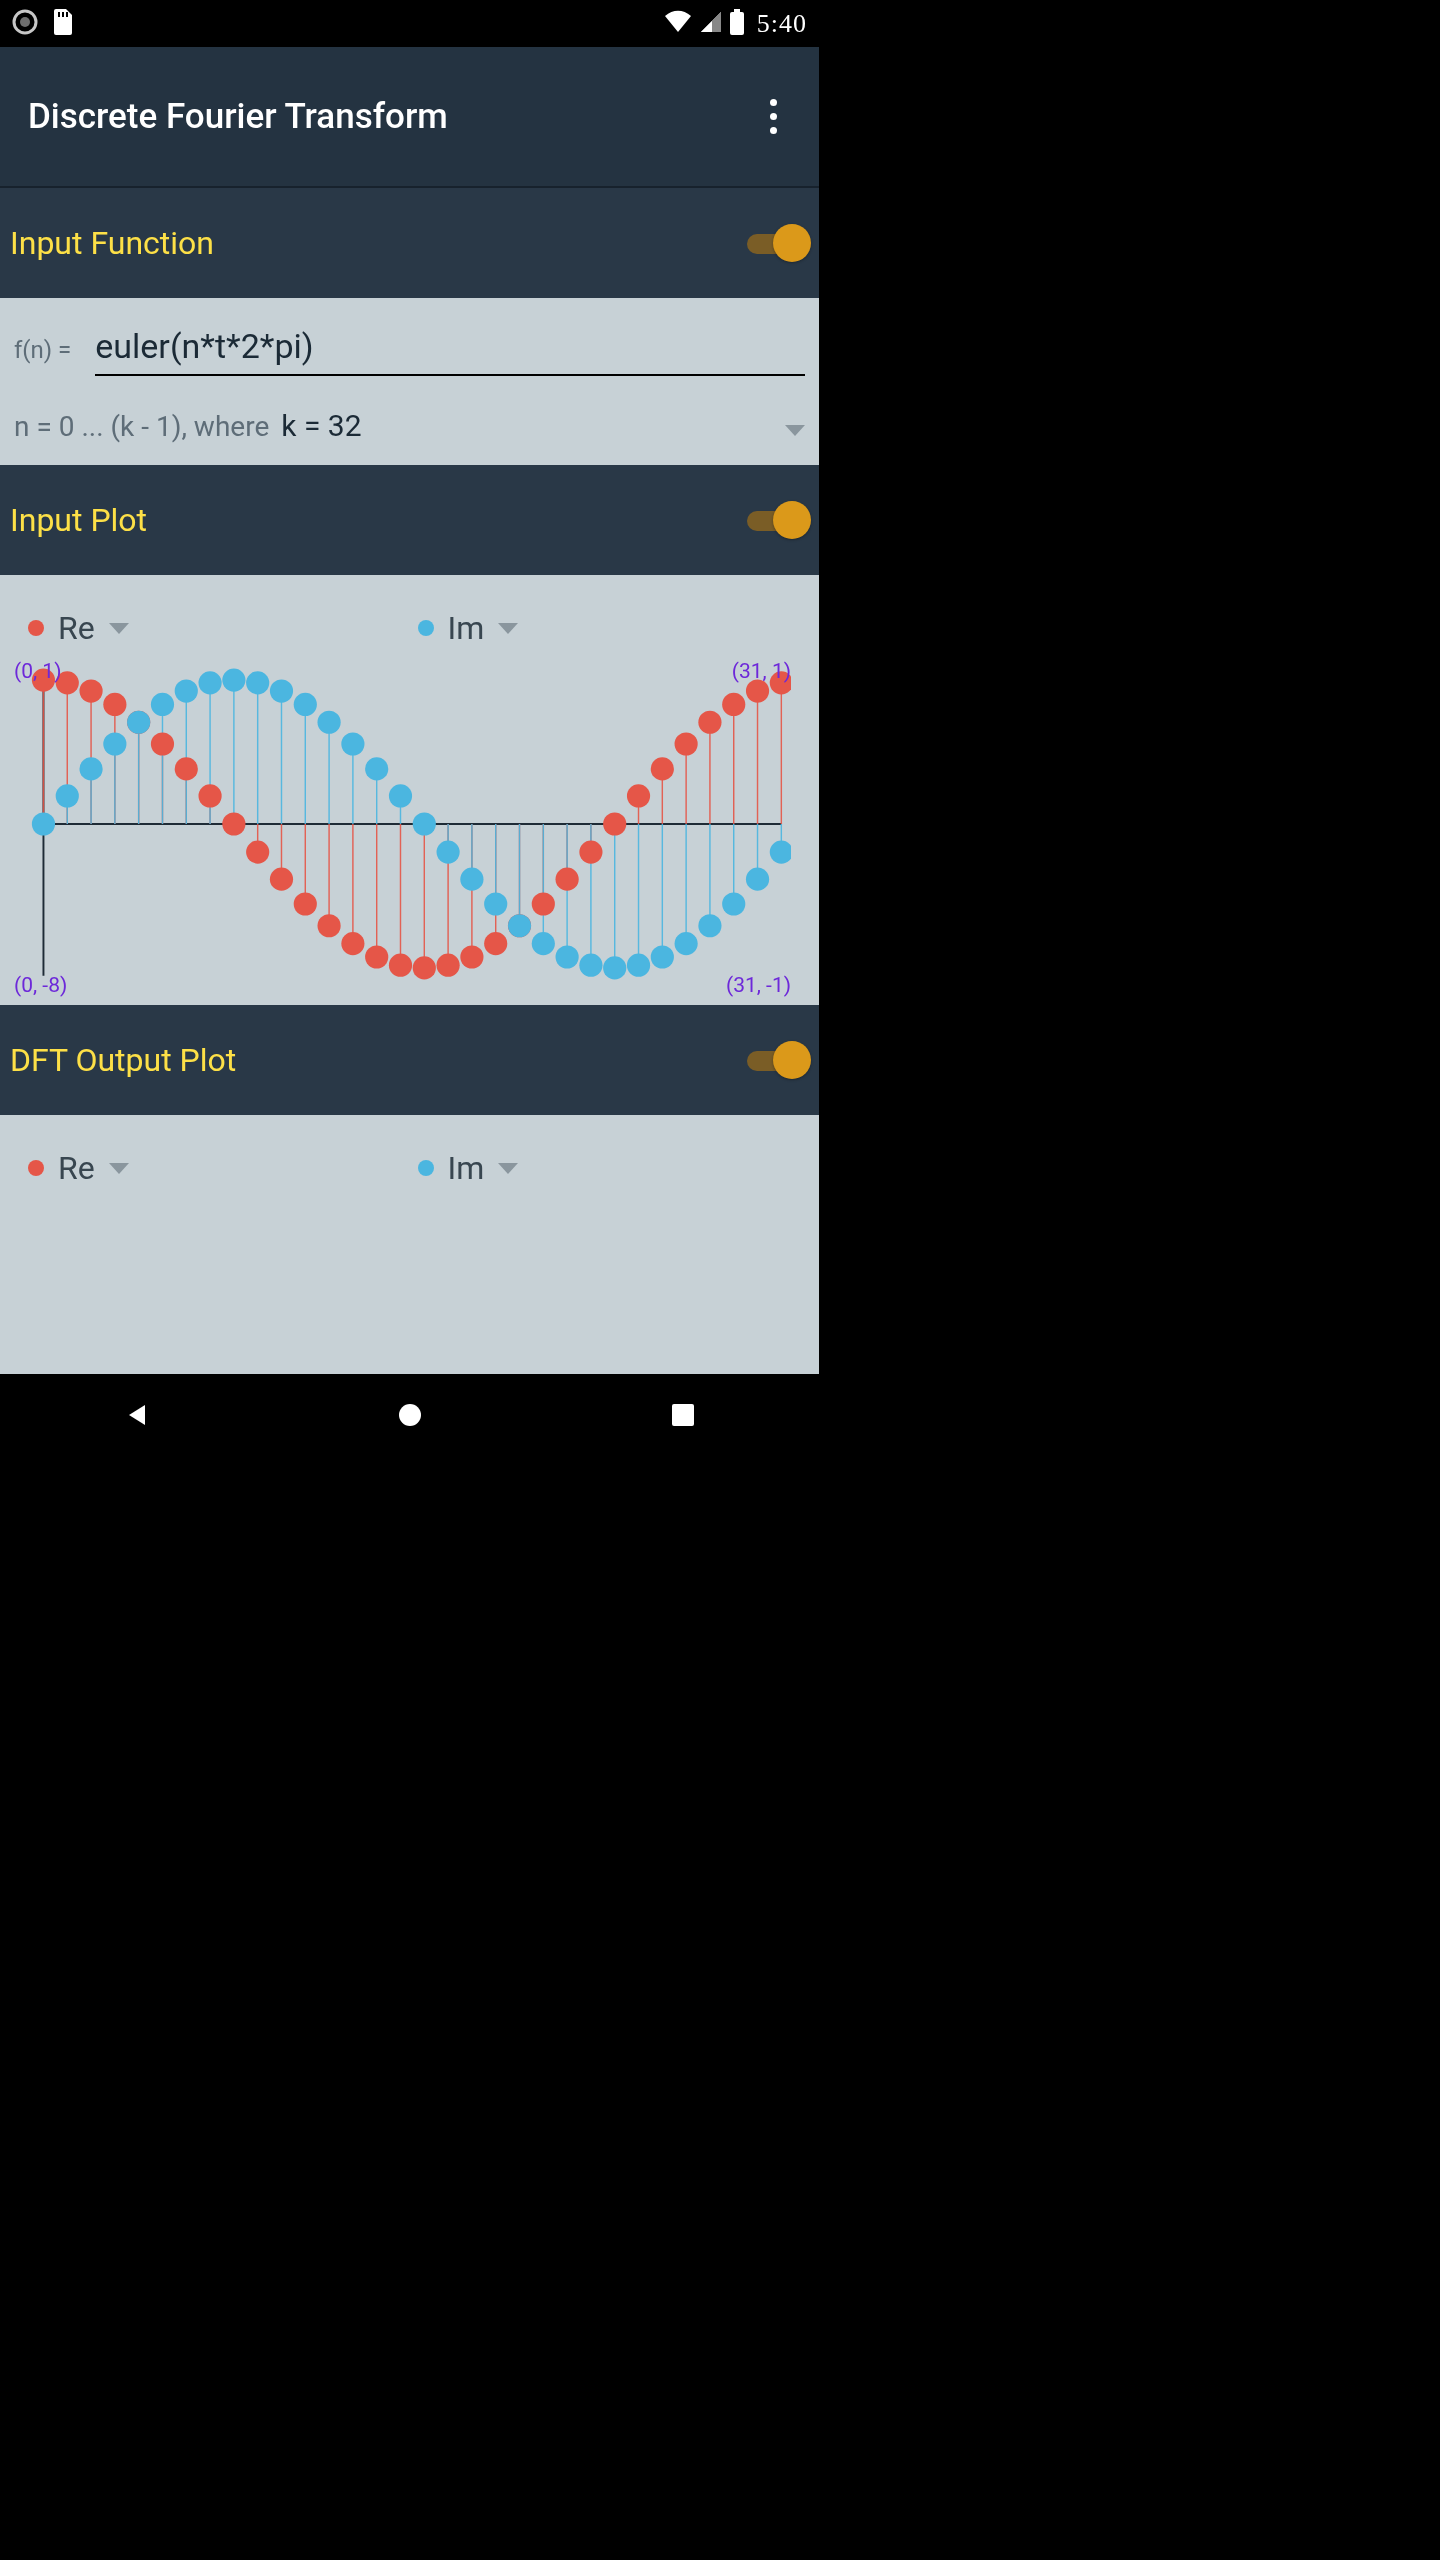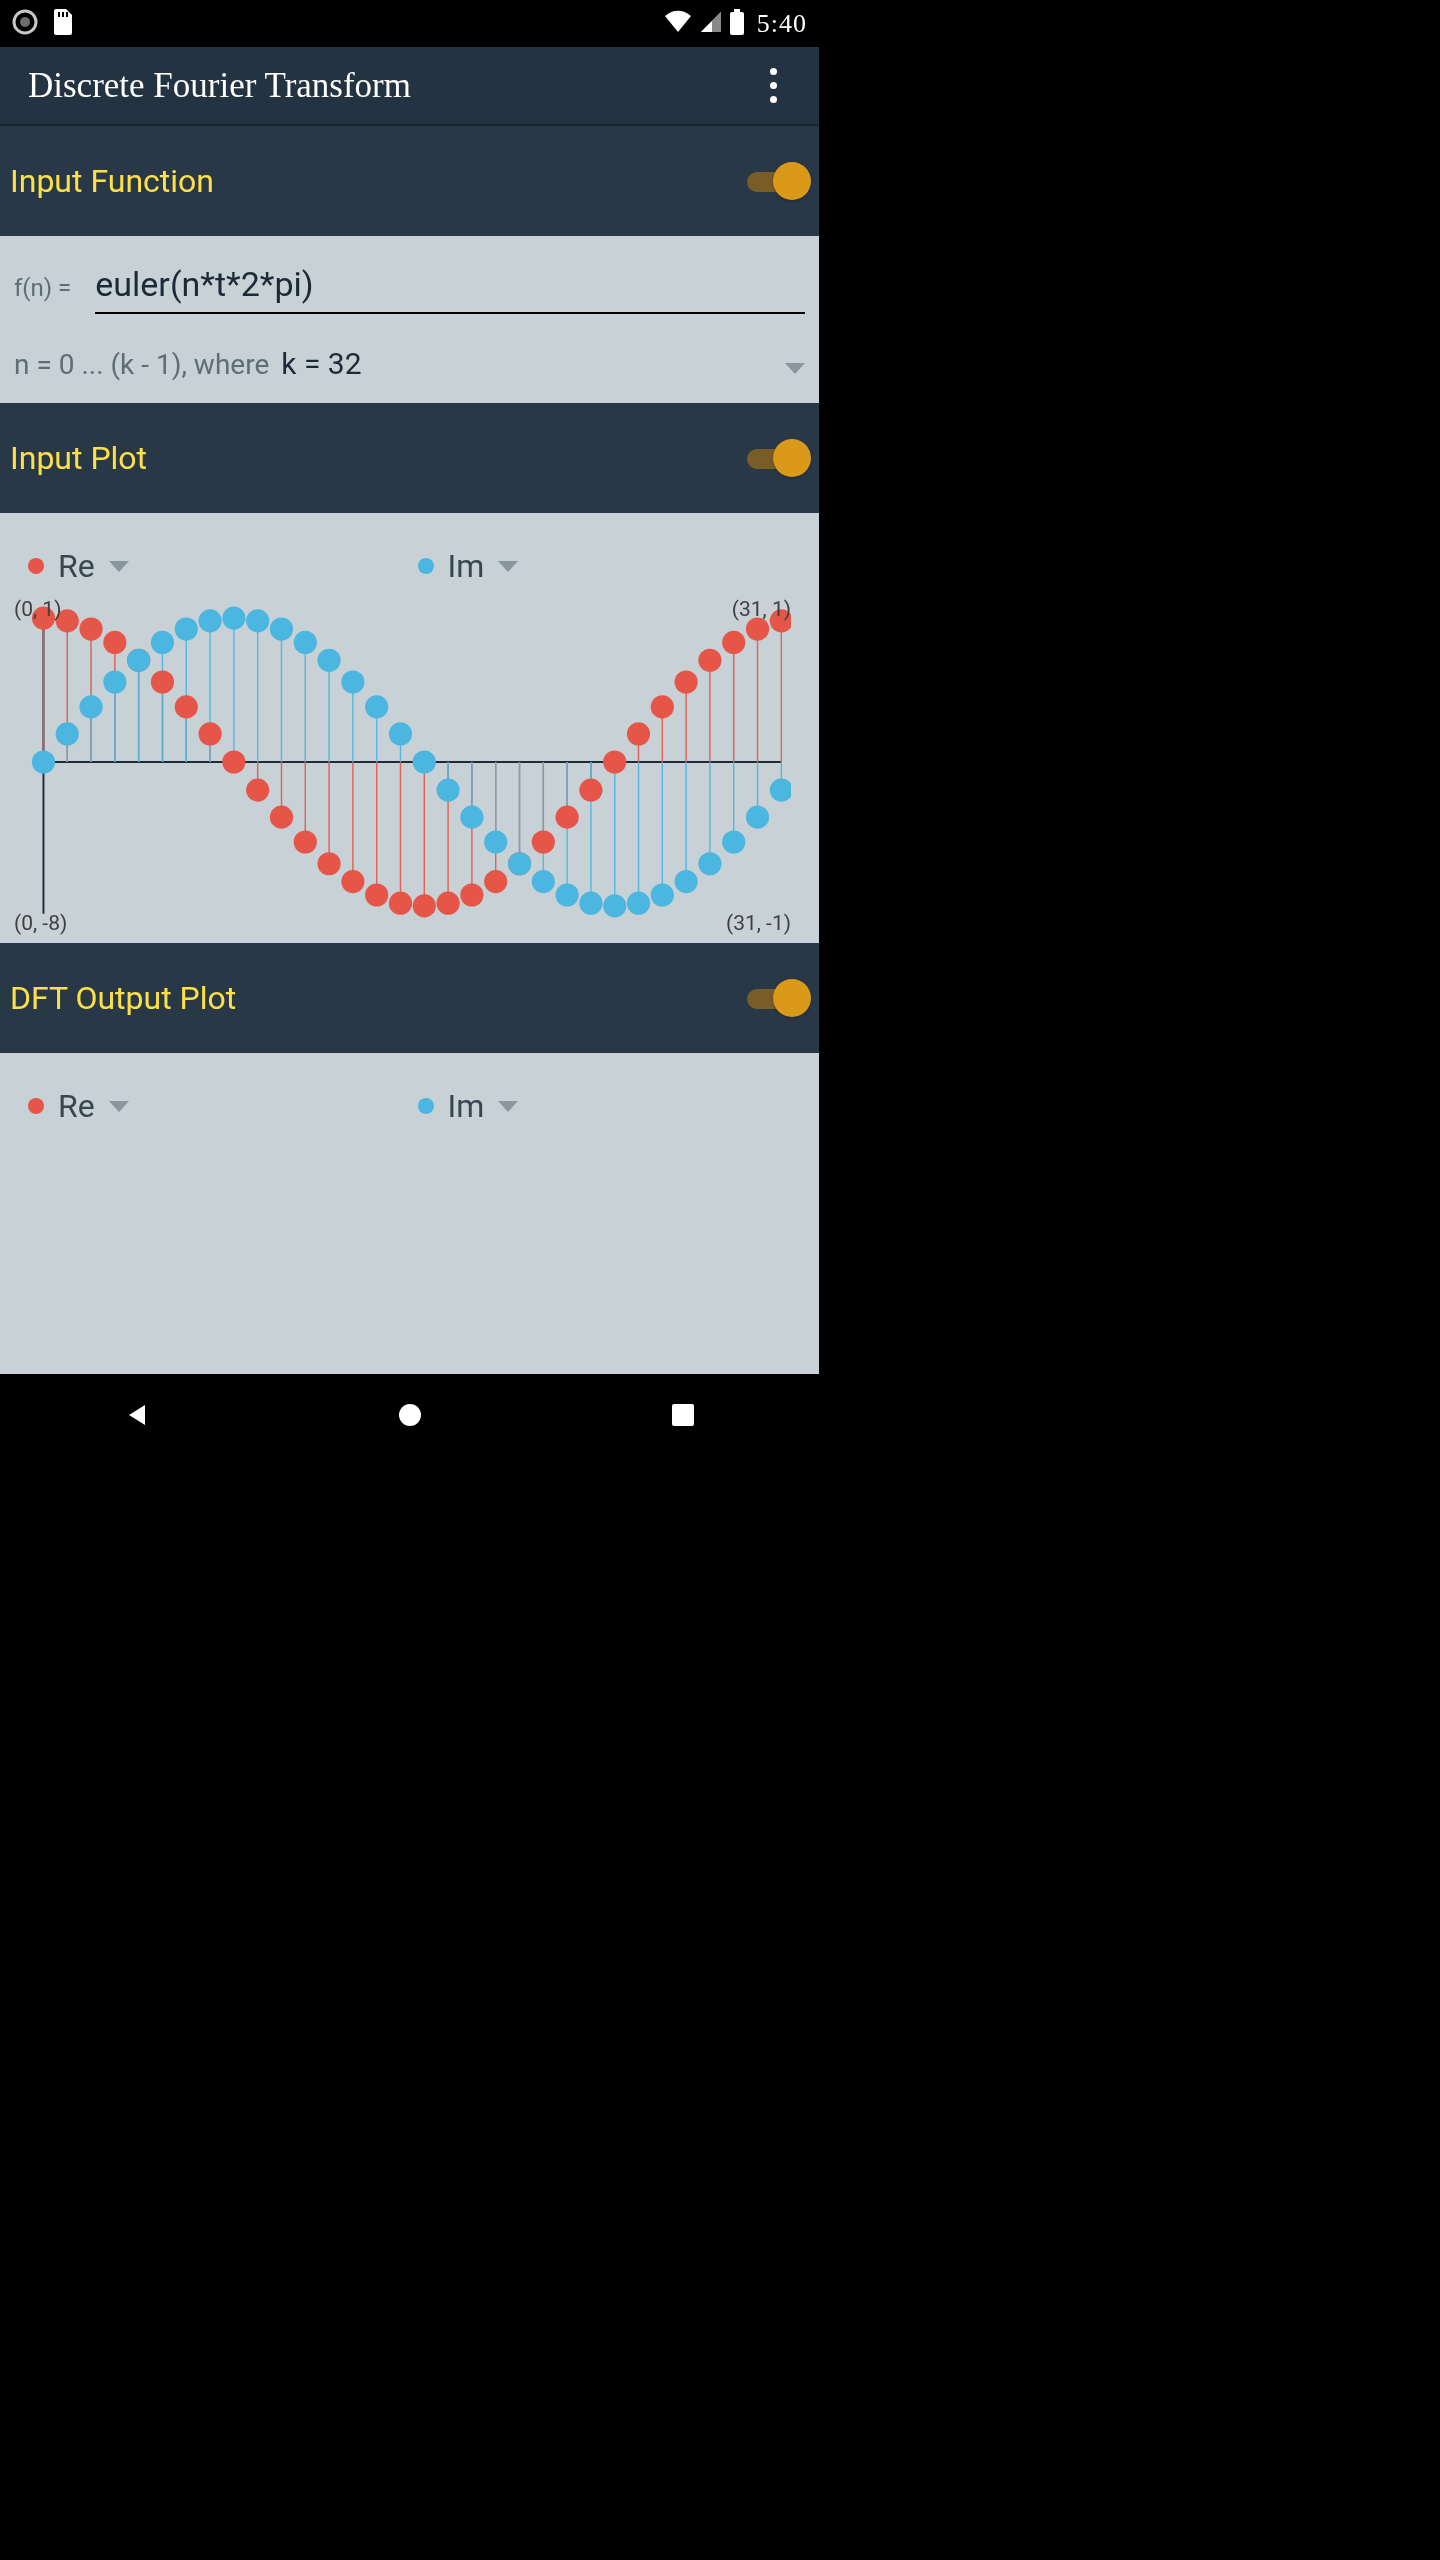--- a/index.html
+++ b/index.html
@@ -4,21 +4,21 @@
 <style>
   * { margin: 0; padding: 0; box-sizing: border-box; }
   html, body { width: 819px; height: 1456px; font-family: Roboto, Arial, sans-serif; background: #000; overflow: hidden; }
   .screen { width: 819px; height: 1456px; display: flex; flex-direction: column; background: #c7d1d6; }
   
   .status-bar { height: 47px; background: #000; color: #fff; display: flex; align-items: center; padding: 0 12px; }
   .status-left { display: flex; gap: 14px; align-items: center; }
   .status-right { margin-left: auto; display: flex; gap: 6px; align-items: center; }
   .status-right .clock { font-size: 26px; font-weight: 500; letter-spacing: 1px; margin-left: 6px; font-family: Liberation Serif, serif;}
   
-  .app-bar { height: 77px; background: #243341; display: flex; align-items: center; padding: 0 28px; font-family: Liberation Serif, serif; }
+  .app-bar { height: 139px; background: #243341; display: flex; align-items: center; padding: 0 28px; }
   .app-title { color: #fff; font-size: 35px; font-weight: 500; }
   .app-menu { margin-left: auto; display: flex; flex-direction: column; gap: 7px; padding: 14px; cursor: pointer;}
   .app-menu span { width: 7px; height: 7px; background: #fff; border-radius: 50%; }
   
   .section-header { height: 110px; background: #293847; display: flex; align-items: center; padding: 0 10px 0 10px; }
   .section-header h2 { color: #fde047; font-size: 32px; font-weight: 400; }
   .switch { margin-left: auto; position: relative; width: 62px; height: 38px; cursor: pointer;}
   .switch .track { position: absolute; left: 0; top: 10px; width: 52px; height: 20px; border-radius: 10px; background: #7a5d26; }
   .switch .thumb { position: absolute; right: -2px; top: 0; width: 38px; height: 38px; border-radius: 50%; background: #db991a; box-shadow: 0 1px 3px rgba(0,0,0,.3);}
   
@@ -34,21 +34,21 @@
   
   .legend-row { display: flex; padding: 6px 6px 2px 6px; }
   .legend-item { flex: 1; display: flex; align-items: center; gap: 14px; padding: 6px 8px; cursor: pointer;}
   .legend-dot { width: 16px; height: 16px; border-radius: 50%; }
   .legend-label { font-size: 32px; color: #384650; }
   .legend-item .chevron-down { margin-left: auto; margin-right: 10px;}
   .dot-red { background: #e55648; }
   .dot-blue { background: #4bb6e0; }
   
   .chart-wrap { position: relative; padding: 0 14px 4px 14px; }
-  .axis-label { position: absolute; font-size: 21px; color: #404040; text-align: right; }
+  .axis-label { position: absolute; font-size: 21px; color: #6d28d9; text-align: right; }
   .chart-svg { display: block; width: 100%; }
   
   .nav-bar { margin-top: auto; height: 82px; background: #000; display: flex; align-items: center; justify-content: space-around;}
   .nav-btn { width: 90px; height: 50px; display:flex; align-items:center; justify-content:center; cursor:pointer;}
 </style>
 </head>
 <body>
 
 <div class="screen">
 

